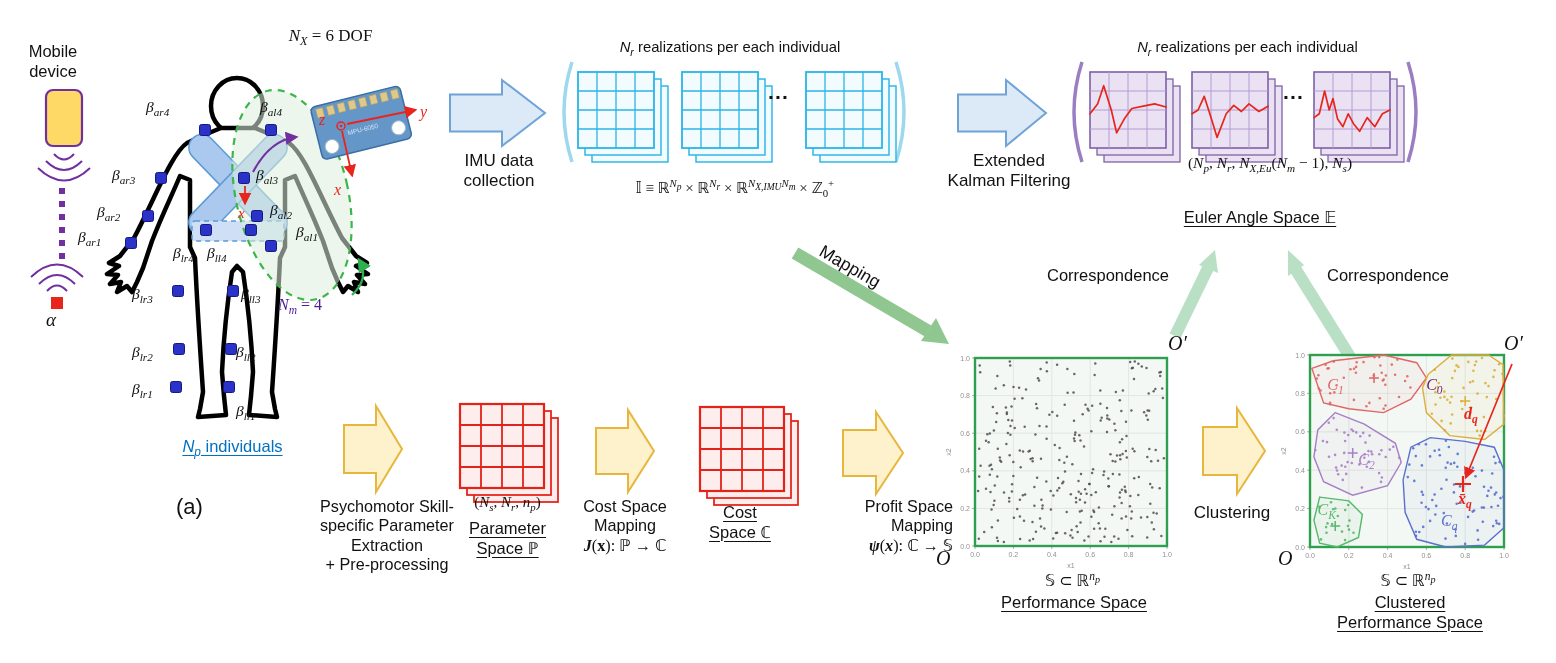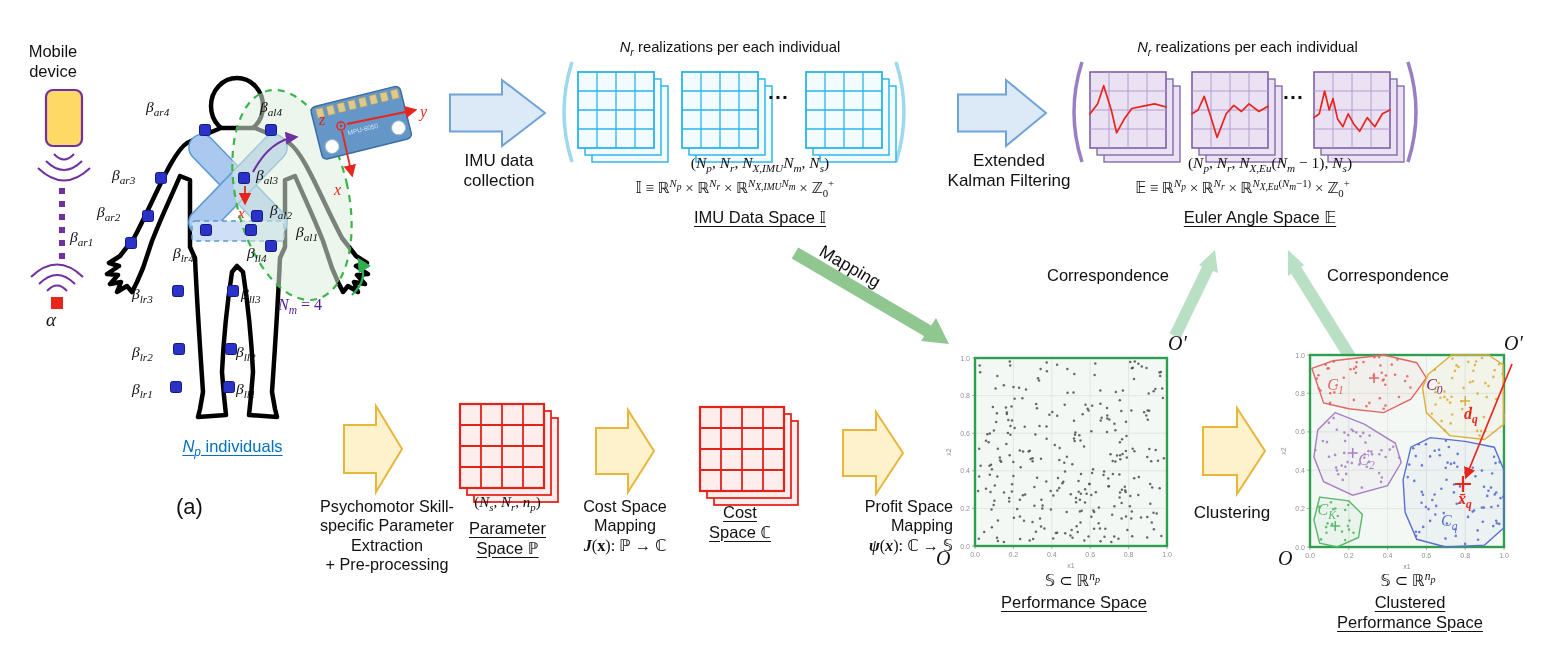--- a/index.html
+++ b/index.html
@@ -841,42 +841,40 @@
       </g>
       <g id="top-layer">
     <line x1="1512" y1="364" x2="1466" y2="477" stroke="#e8251d" stroke-width="1.7" marker-end="url(#mr)"></line>
     <path d="M1455,484 H1471 M1463,476 V492" stroke="#e8251d" stroke-width="2.2" fill="none"></path>
   </g>
 </svg>
 
 <div class="lbl ctr" style="left:14px;top:42px;width:78px;font-size:16.5px;">Mobile<br>device</div>
 <div class="lbl serifI" style="left:46px;top:309px;font-size:19px;">α</div>
 
+<div class="lbl ctr math" style="left:228px;top:26px;width:205px;"><i>N<sub>X</sub></i> = 6 DOF</div>
 
 <div class="lbl serifI red" style="left:319px;top:110px;font-size:16px;">z</div>
 <div class="lbl serifI red" style="left:420px;top:102px;font-size:16px;">y</div>
 <div class="lbl serifI red" style="left:334px;top:180px;font-size:16px;">x</div>
 <div class="lbl serifI red" style="left:238px;top:204px;font-size:15px;">x</div>
 
 <div class="lbl math green" style="left:278px;top:295px;font-size:16px;"><i>N<sub>m</sub></i> = 4</div>
 <div class="lbl ctr ul blue" style="left:150px;top:437px;width:165px;font-size:16.5px;"><i>N<sub>p</sub></i> individuals</div>
 <div class="lbl" style="left:176px;top:494px;font-size:22px;">(a)</div>
 
 <div class="lbl ctr" style="left:913px;top:151px;width:192px;">Extended<br>Kalman Filtering</div>
 <div class="lbl ctr" style="left:443px;top:151px;width:112px;">IMU data<br>collection</div>
 
 <div class="lbl ctr" style="left:560px;top:39px;width:340px;font-size:14.8px;"><i>N<sub>r</sub></i> realizations per each individual</div>
-<div class="lbl ctr math" style="left:630px;top:154px;width:260px;font-size:15.5px;">(<i>N<sub>p</sub></i>, <i>N<sub>r</sub></i>, <i>N<sub>X,IMU</sub>N<sub>m</sub></i>, <i>N<sub>s</sub></i>)</div>
 <div class="lbl ctr math" style="left:570px;top:179px;width:330px;font-size:15px;">𝕀 ≡ ℝ<sup><i>N<sub>p</sub></i></sup> × ℝ<sup><i>N<sub>r</sub></i></sup> × ℝ<sup><i>N<sub>X,IMU</sub>N<sub>m</sub></i></sup> × ℤ<sub>0</sub><sup>+</sup></div>
-<div class="lbl ctr ul" style="left:635px;top:208px;width:250px;font-size:16.5px;">IMU Data Space 𝕀</div>
 <div class="lbl" style="left:768px;top:84px;font-size:21px;font-weight:bold;">···</div>
 
 <div class="lbl ctr" style="left:1080px;top:39px;width:335px;font-size:14.8px;"><i>N<sub>r</sub></i> realizations per each individual</div>
 <div class="lbl ctr math" style="left:1130px;top:154px;width:280px;font-size:15.5px;">(<i>N<sub>p</sub></i>, <i>N<sub>r</sub></i>, <i>N<sub>X,Eu</sub></i>(<i>N<sub>m</sub></i> − 1), <i>N<sub>s</sub></i>)</div>
-<div class="lbl ctr math" style="left:1085px;top:179px;width:315px;font-size:15px;">𝔼 ≡ ℝ<sup><i>N<sub>p</sub></i></sup> × ℝ<sup><i>N<sub>r</sub></i></sup> × ℝ<sup><i>N<sub>X,Eu</sub></i>(<i>N<sub>m</sub></i>−1)</sup> × ℤ<sub>0</sub><sup>+</sup></div>
 <div class="lbl ctr ul" style="left:1130px;top:208px;width:260px;font-size:16.5px;">Euler Angle Space 𝔼</div>
 <div class="lbl" style="left:1283px;top:84px;font-size:21px;font-weight:bold;">···</div>
 
 <div class="lbl" style="left:826px;top:241px;font-size:17.5px;transform:rotate(30deg);transform-origin:0 0;">Mapping</div>
 <div class="lbl ctr" style="left:1028px;top:266px;width:160px;font-size:16.5px;">Correspondence</div>
 <div class="lbl ctr" style="left:1308px;top:266px;width:160px;font-size:16.5px;">Correspondence</div>
 
 <div class="lbl ctr" style="left:302px;top:497px;width:170px;font-size:16.2px;">Psychomotor Skill-<br>specific Parameter<br>Extraction<br>+ Pre-processing</div>
 <div class="lbl ctr math" style="left:450px;top:493px;width:115px;font-size:15px;">(<i>N<sub>s</sub></i>, <i>N<sub>r</sub></i>, <i>n<sub>p</sub></i>)</div>
 <div class="lbl ctr ul" style="left:450px;top:519px;width:115px;font-size:16.5px;">Parameter<br>Space ℙ</div>
@@ -896,29 +894,29 @@
 <div class="lbl serifI" style="left:1504px;top:331px;font-size:20px;">O′</div>
 <div class="lbl math red" style="left:1464px;top:404px;font-size:16px;"><b><i>d<sub>q</sub></i></b></div>
 <div class="lbl math red" style="left:1458px;top:489px;font-size:16px;"><b><i>x̄<sub>q</sub></i></b></div>
 
 <div class="lbl sensor-label" style="left: 146px; top: 98px;">β<sub>ar4</sub></div>
     <div class="lbl sensor-label" style="left: 260px; top: 98px;">β<sub>al4</sub></div>
     <div class="lbl sensor-label" style="left: 112px; top: 166px;">β<sub>ar3</sub></div>
     <div class="lbl sensor-label" style="left: 256px; top: 166px;">β<sub>al3</sub></div>
     <div class="lbl sensor-label" style="left: 97px; top: 203px;">β<sub>ar2</sub></div>
     <div class="lbl sensor-label" style="left: 270px; top: 201px;">β<sub>al2</sub></div>
-    <div class="lbl sensor-label" style="left: 70px; top: 228px;">β<sub>ar1</sub></div>
+    <div class="lbl sensor-label" style="left: 78px; top: 228px;">β<sub>ar1</sub></div>
     <div class="lbl sensor-label" style="left: 296px; top: 223px;">β<sub>al1</sub></div>
     <div class="lbl sensor-label" style="left: 173px; top: 244px;">β<sub>lr4</sub></div>
-    <div class="lbl sensor-label" style="left: 207px; top: 244px; margin-left: 40px;">β<sub>ll4</sub></div>
+    <div class="lbl sensor-label" style="left: 207px; top: 244px;">β<sub>ll4</sub></div>
     <div class="lbl sensor-label" style="left: 132px; top: 285px;">β<sub>lr3</sub></div>
     <div class="lbl sensor-label" style="left: 241px; top: 285px;">β<sub>ll3</sub></div>
     <div class="lbl sensor-label" style="left: 132px; top: 343px;">β<sub>lr2</sub></div>
     <div class="lbl sensor-label" style="left: 236px; top: 343px;">β<sub>ll2</sub></div>
     <div class="lbl sensor-label" style="left: 132px; top: 380px;">β<sub>lr1</sub></div>
-    <div class="lbl sensor-label" style="left: 236px; top: 380px;">β<sub>ll1</sub></div>
+    <div class="lbl sensor-label" style="left: 236px; top: 402px;">β<sub>ll1</sub></div>
     <div class="lbl clu" style="left: 1327.22px; top: 374.72px; color: rgb(224, 102, 102);">C<sub>1</sub></div>
     <div class="lbl clu" style="left: 1426.16px; top: 374.72px; color: #701a75;">C<sub>0</sub></div>
     <div class="lbl clu" style="left: 1358.26px; top: 449.6px; color: rgb(168, 127, 198);">C<sub>2</sub></div>
     <div class="lbl clu" style="left: 1317.52px; top: 500.48px; color: rgb(85, 184, 106);">C<sub>K</sub></div>
     <div class="lbl clu" style="left: 1441px; top: 511.04px; color: rgb(90, 111, 208);">C<sub>q</sub></div>
 
 </div>
 
 </body></html>

